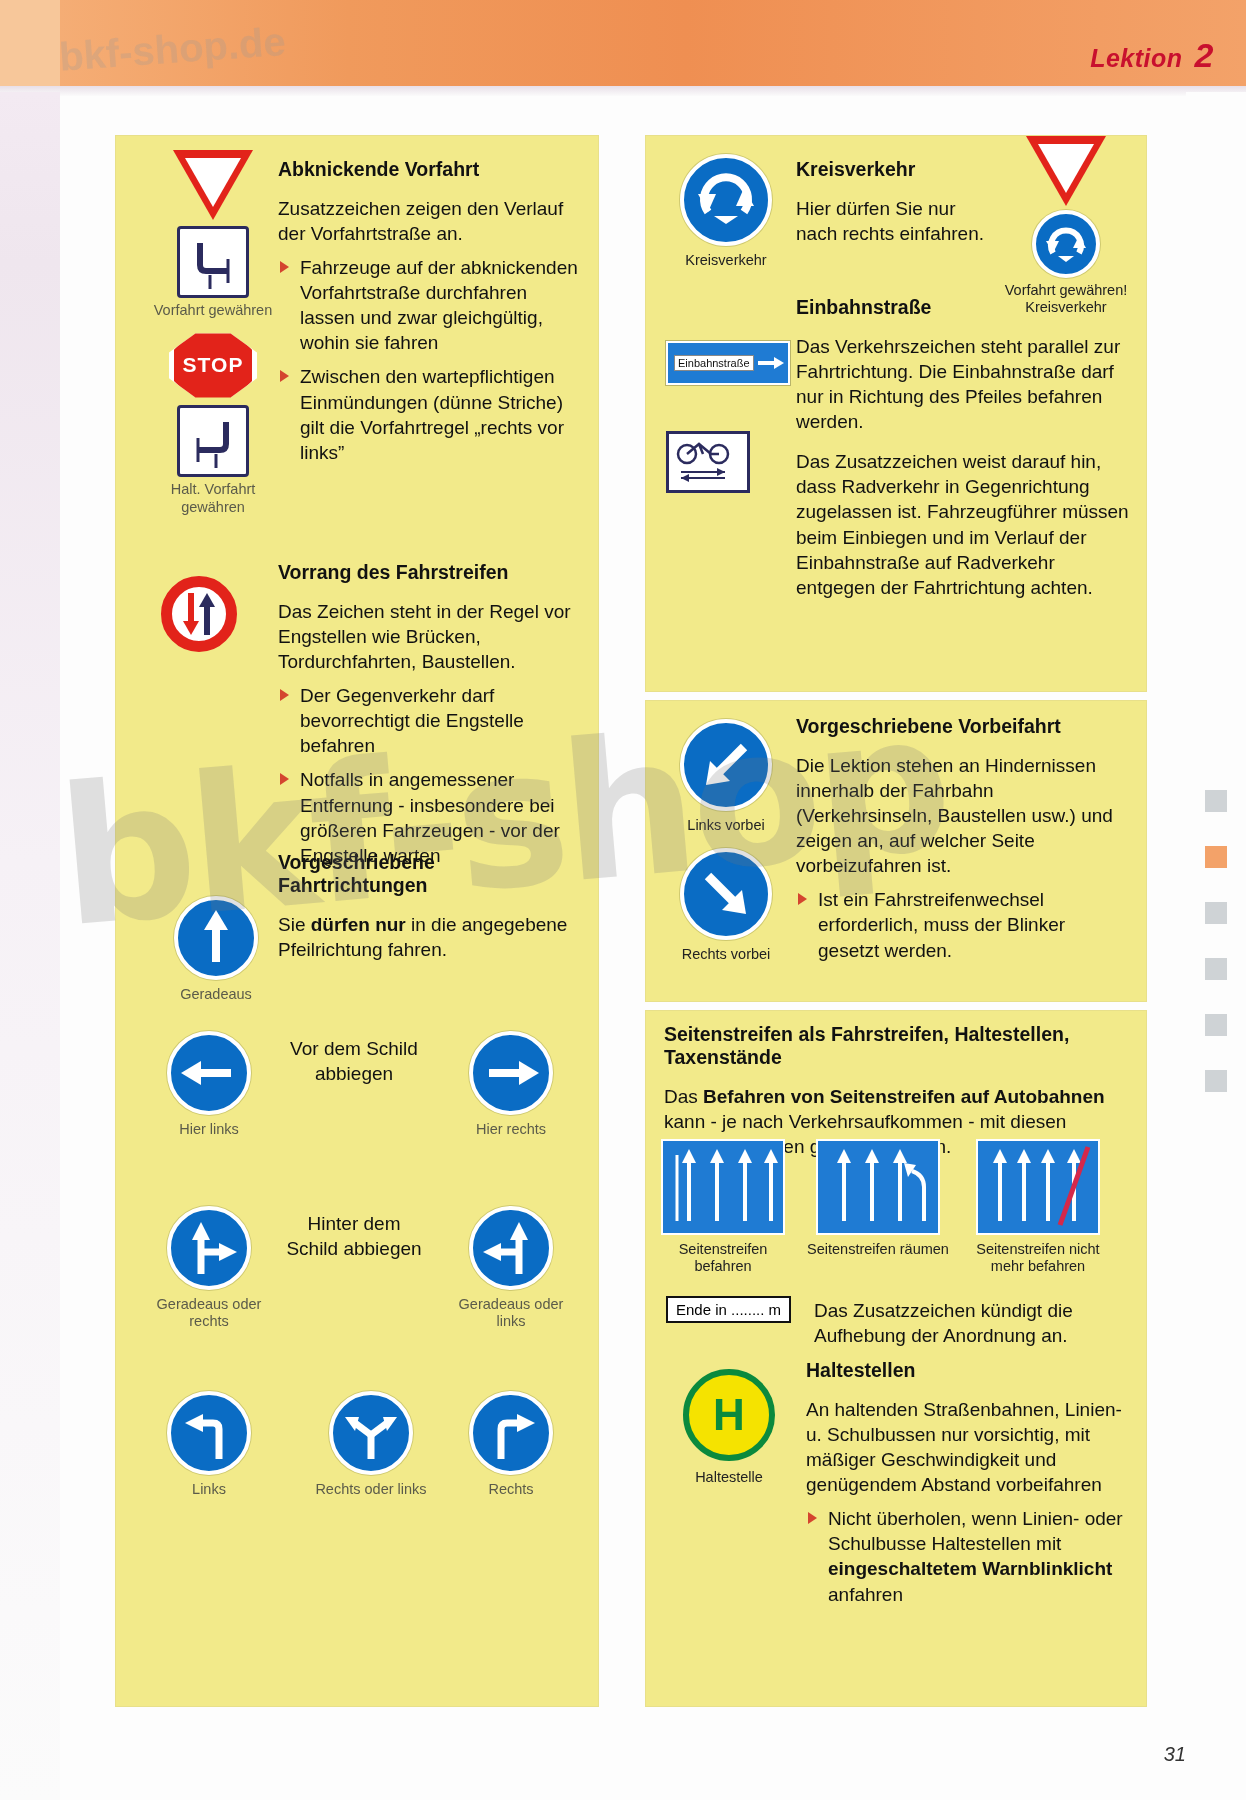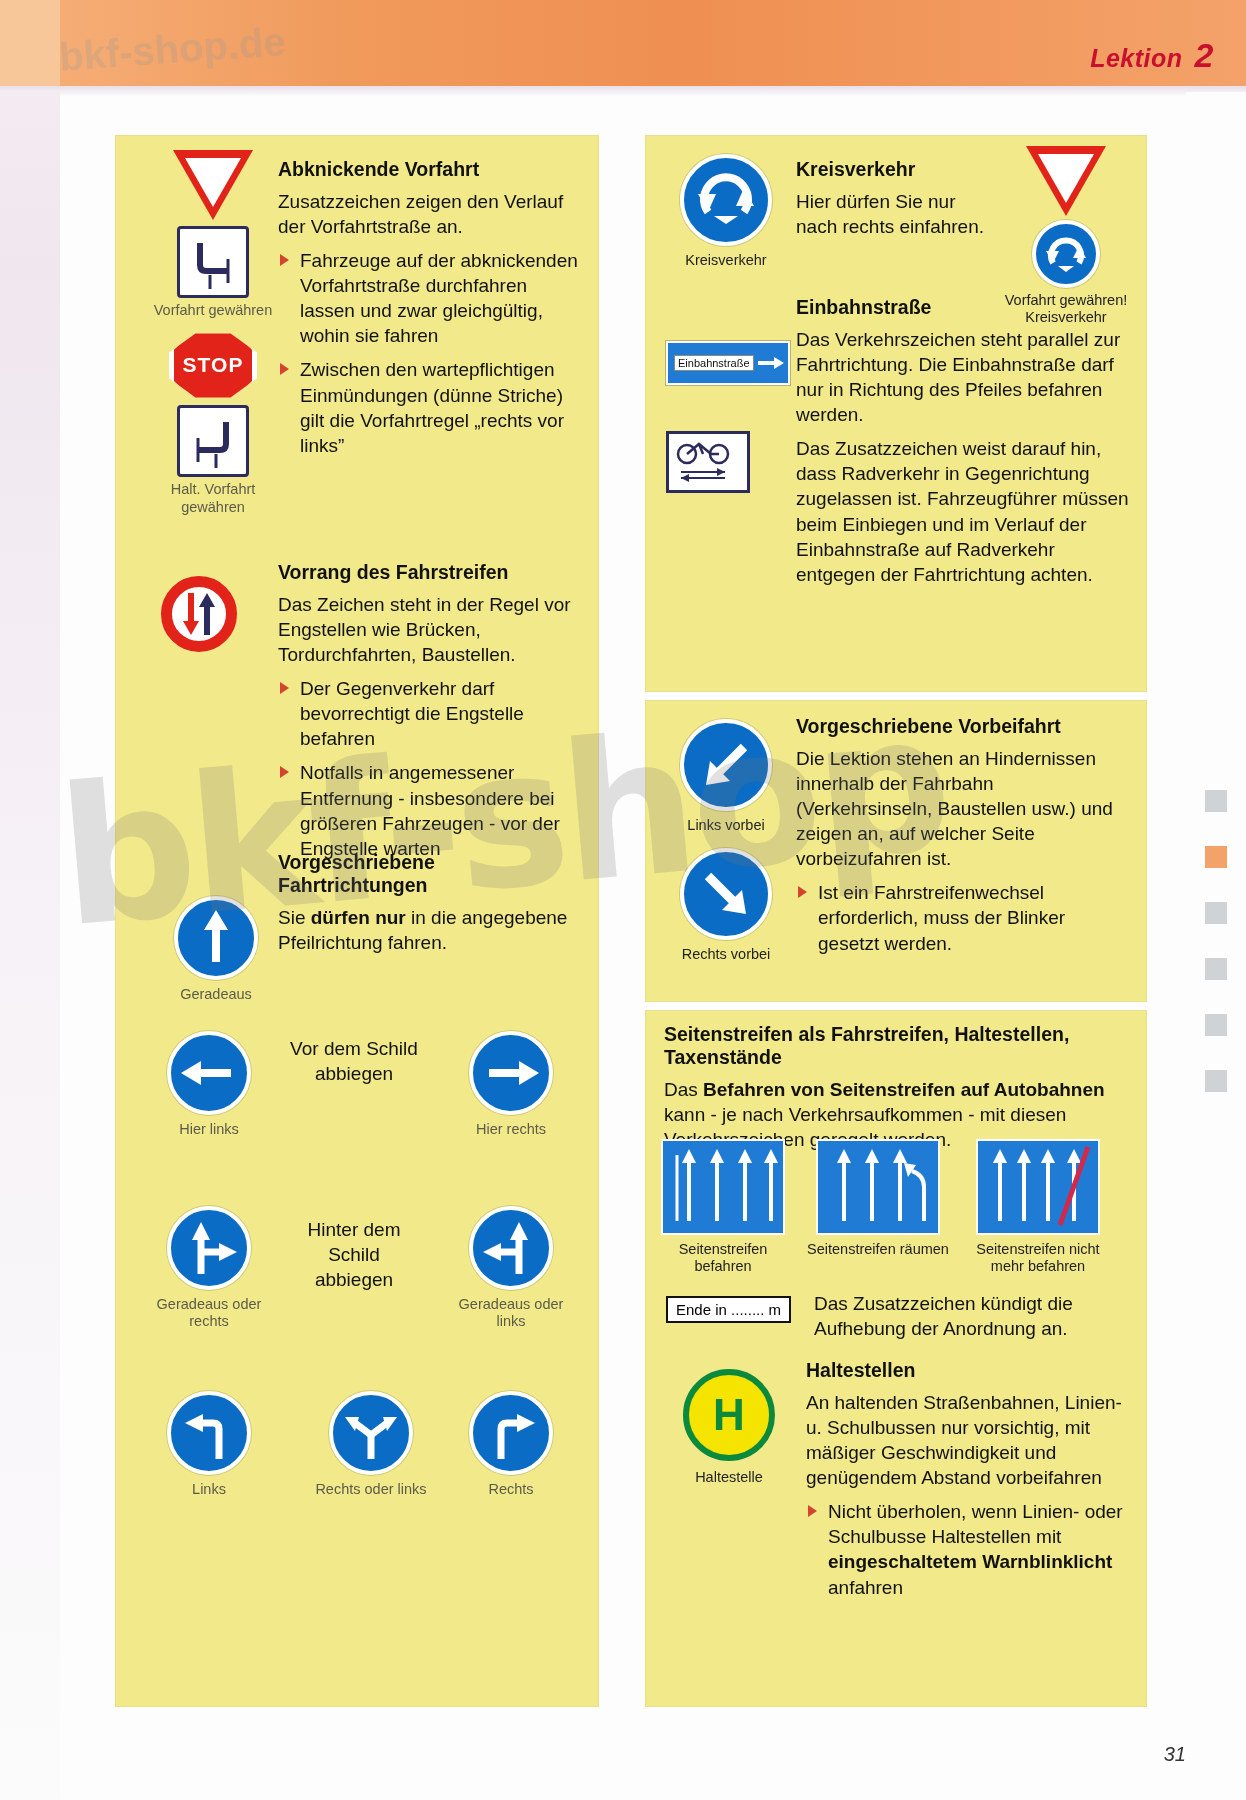--- a/index.html
+++ b/index.html
@@ -60,21 +60,21 @@
   }
   .cardR3{
     position:absolute;left:645px;top:1010px;width:500px;height:695px;
     background:#f2ea8a;border:1px solid #e8e08a;
   }
 
   
   h3.head{
     margin:0 0 6px 0;font-size:19.5px;color:#111;font-weight:bold;
   }
-  p.t{margin:8px 0 9px 0;font-size:19px;line-height:1.32;color:#111;}
+  p.t{margin:15px 0 9px 0;font-size:19px;line-height:1.32;color:#111;}
   .bul{position:relative;padding-left:22px;margin:0 0 9px 0;font-size:19px;line-height:1.32;color:#111;}
   .bul:before{
     content:"";position:absolute;left:2px;top:6px;
     border-left:9px solid #d4452f;border-top:6px solid transparent;border-bottom:6px solid transparent;
   }
   .cap{font-size:14.5px;color:#222;text-align:center;line-height:1.2;}
   .capd{font-size:14.5px;color:#5b5b4a;text-align:center;line-height:1.2;}
   b{font-weight:bold;}
 
   
@@ -287,21 +287,21 @@
             <path d="M30 64 L30 24" stroke="#fff" stroke-width="7" fill="none"></path>
             <path d="M30 12 L21 30 L39 30 Z" fill="#fff"></path>
             <path d="M30 42 L52 42" stroke="#fff" stroke-width="7" fill="none"></path>
             <path d="M66 42 L48 33 L48 51 Z" fill="#fff"></path>
           </svg>
         </div>
       </div>
       <div class="capd" style="margin-top:6px;">Geradeaus oder rechts</div>
     </div>
     <div style="position:absolute;left:168px;top:1075px;width:140px;text-align:center;">
-      <p class="t" style="margin:6px;">Hinter dem Schild abbiegen</p>
+      <p class="t" style="margin:0;">Hinter dem Schild abbiegen</p>
     </div>
     <div style="position:absolute;left:330px;top:1070px;text-align:center;width:130px;">
       <div style="display:flex;justify-content:center;">
         <div class="circ">
           <svg width="76" height="76" viewBox="0 0 76 76">
             <path d="M46 64 L46 24" stroke="#fff" stroke-width="7" fill="none"></path>
             <path d="M46 12 L37 30 L55 30 Z" fill="#fff"></path>
             <path d="M46 42 L24 42" stroke="#fff" stroke-width="7" fill="none"></path>
             <path d="M10 42 L28 33 L28 51 Z" fill="#fff"></path>
           </svg>
@@ -359,21 +359,21 @@
             <path d="M42 66 L30 58 L54 58 Z" fill="#fff"></path>
           </svg>
         </div>
       </div>
       <div class="cap" style="margin-top:6px;">Kreisverkehr</div>
     </div>
     <div style="position:absolute;left:150px;top:22px;width:190px;">
       <h3 class="head">Kreisverkehr</h3>
       <p class="t">Hier dürfen Sie nur nach rechts einfahren.</p>
     </div>
-    <div style="position:absolute;left:345px;top:10px;width:150px;text-align:center;">
+    <div style="position:absolute;left:345px;top:0;width:150px;text-align:center;">
       <div style="display:flex;justify-content:center;">
           <div class="yield"></div>
         </div>
       <div style="display:flex;justify-content:center;margin-top:4px;">
         <div class="circ" style="width:60px;height:60px;">
           <svg width="60" height="60" viewBox="0 0 60 60">
             <path d="M17 39 A15 15 0 1 1 43 39" stroke="#fff" stroke-width="6" fill="none"></path>
             <path d="M43 22 L50 34 L37 34 Z" fill="#fff"></path>
             <path d="M17 39 L10 27 L23 27 Z" fill="#fff"></path>
             <path d="M30 48 L22 42 L38 42 Z" fill="#fff"></path>

